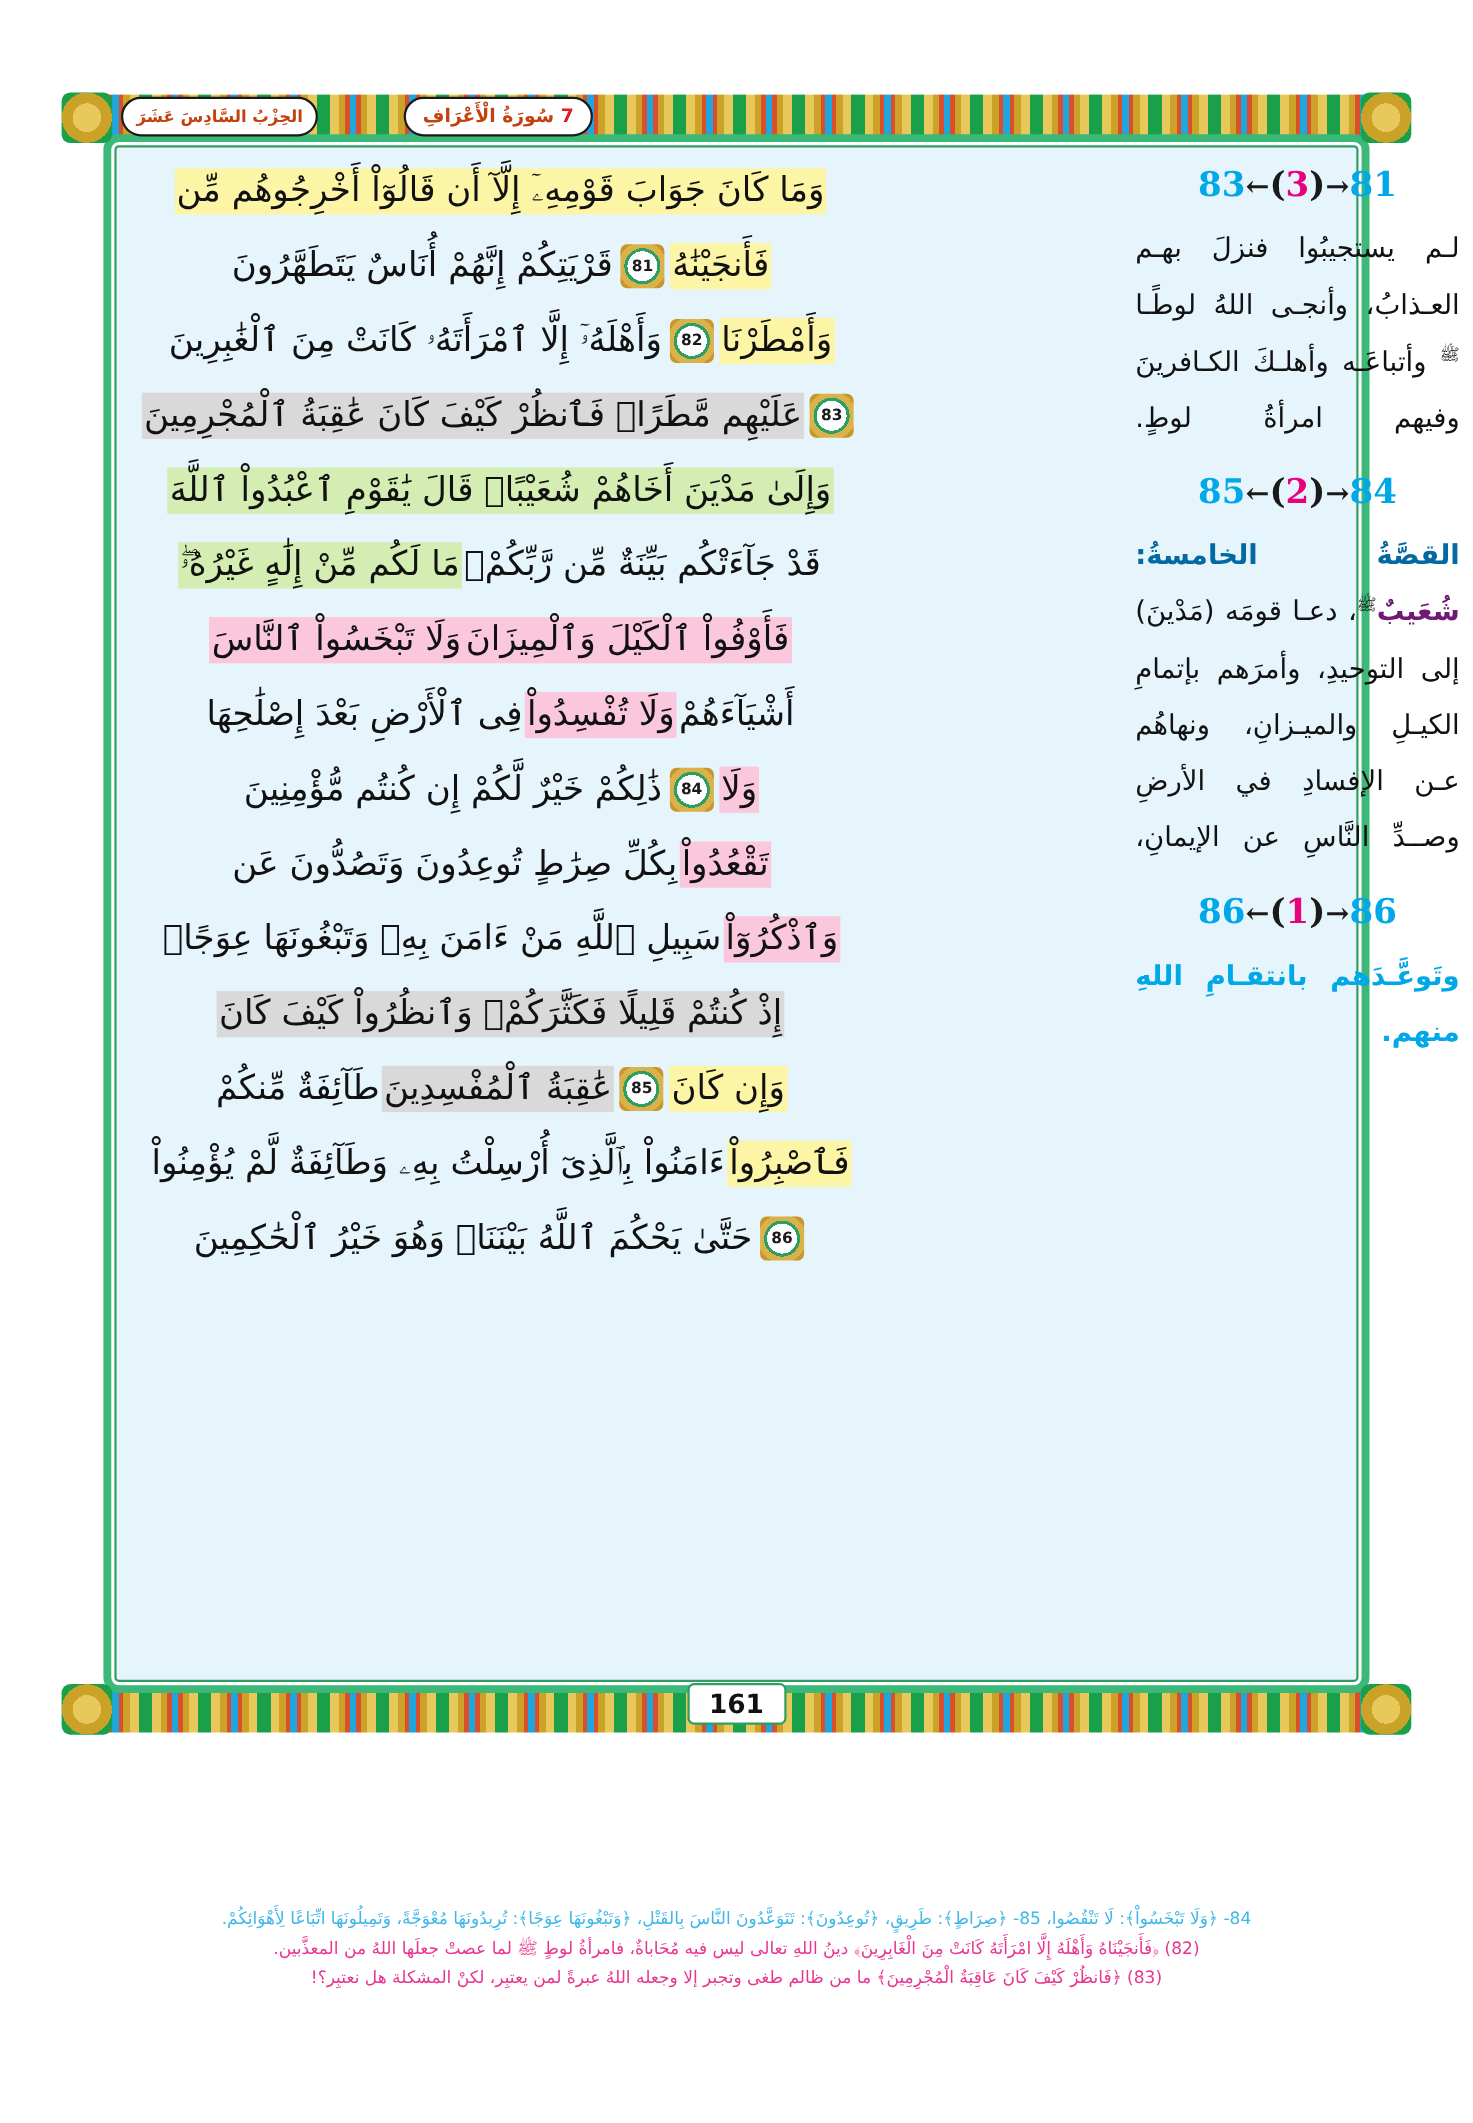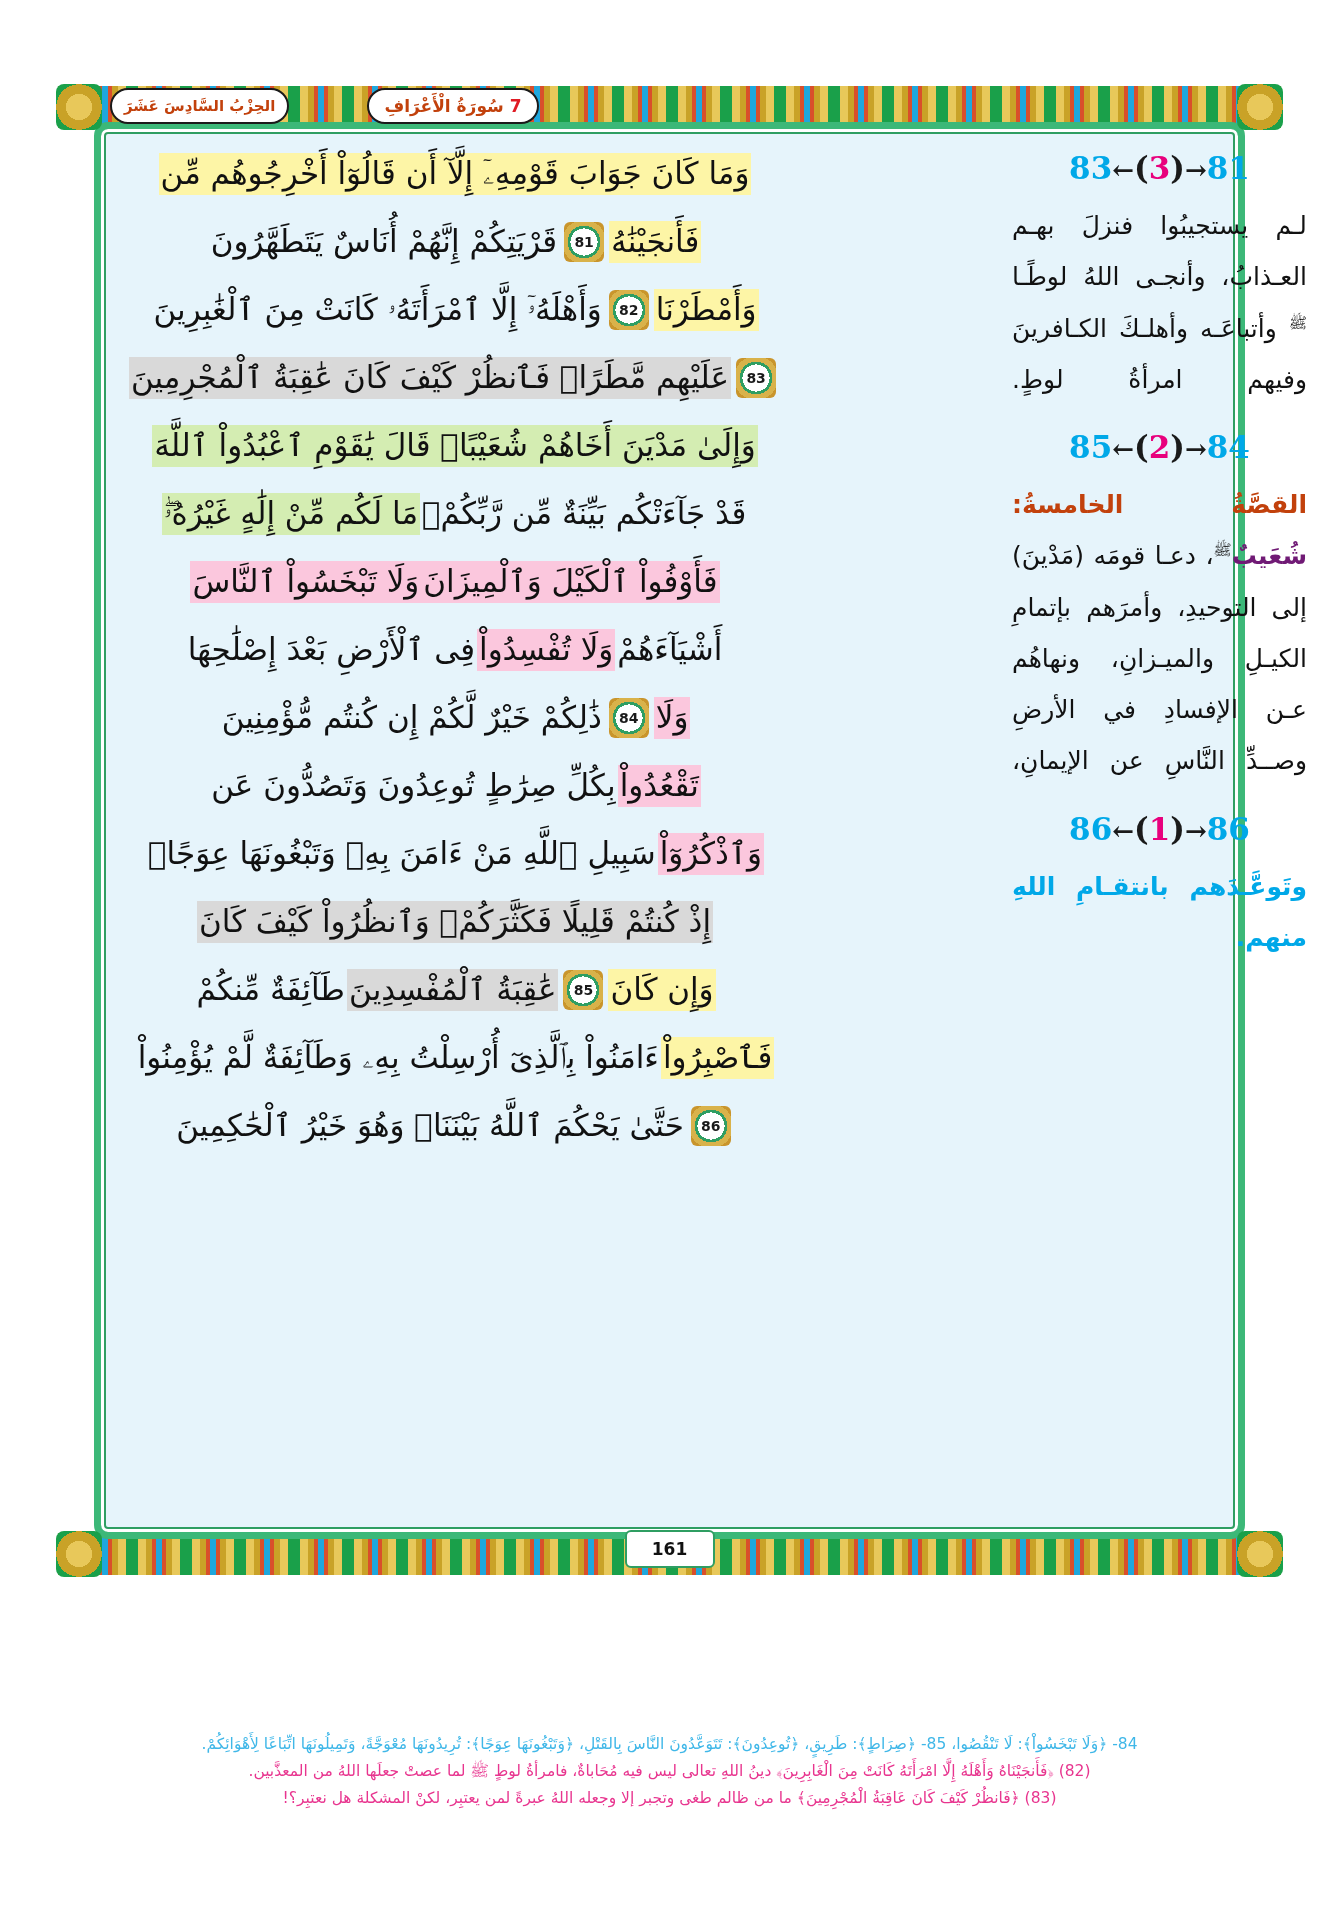--- a/index.html
+++ b/index.html
@@ -142,29 +142,29 @@
   
   .page-num-box{
     position:absolute;
     left:50%;transform:translateX(-50%);
     bottom:362px;
     width:86px;height:34px;
     background:#ffffff;
     border:2px solid #2f9e62;
     border-radius:6px;
     display:flex;align-items:center;justify-content:center;
-    font-size:17px;font-weight:700;color:#111;
+    font-size:24px;font-weight:700;color:#111;
     z-index:10;
     font-family:"DejaVu Sans","Liberation Sans",sans-serif;
   }
 
   
   .sidebar{
     position:absolute;
-    right:32px;top:150px;
+    right:12px;top:150px;
     width:295px;
     direction:rtl;
     text-align:justify;
     text-align-last:center;
   }
   .sb-block{margin-bottom:24px;}
   .sb-range{
     text-align:center;
     font-family:"DejaVu Serif","Liberation Serif",serif;
     font-size:31px;
@@ -180,21 +180,21 @@
   .sb-range .arrow{color:#1a1a1a;font-size:26px;}
   .sb-text{
     font-family:"DejaVu Sans","Liberation Serif",serif;
     font-size:25px;
     line-height:2.05;
     color:#111111;
     text-align:justify;
     text-align-last:justify;
     word-spacing:1px;
   }
-  .sb-heading{color:#c2410c;font-weight:700;}
+  .sb-heading{color:#0369a1;font-weight:700;}
   .sb-name{color:#701a75;font-weight:700;}
   .sb-cyan{color:#00a8e8;font-weight:700;}
   .sb-small{font-size:15px;vertical-align:super;}
 
   
   .footnotes{
     position:absolute;
     left:40px;right:40px;
     bottom:118px;
     direction:rtl;

